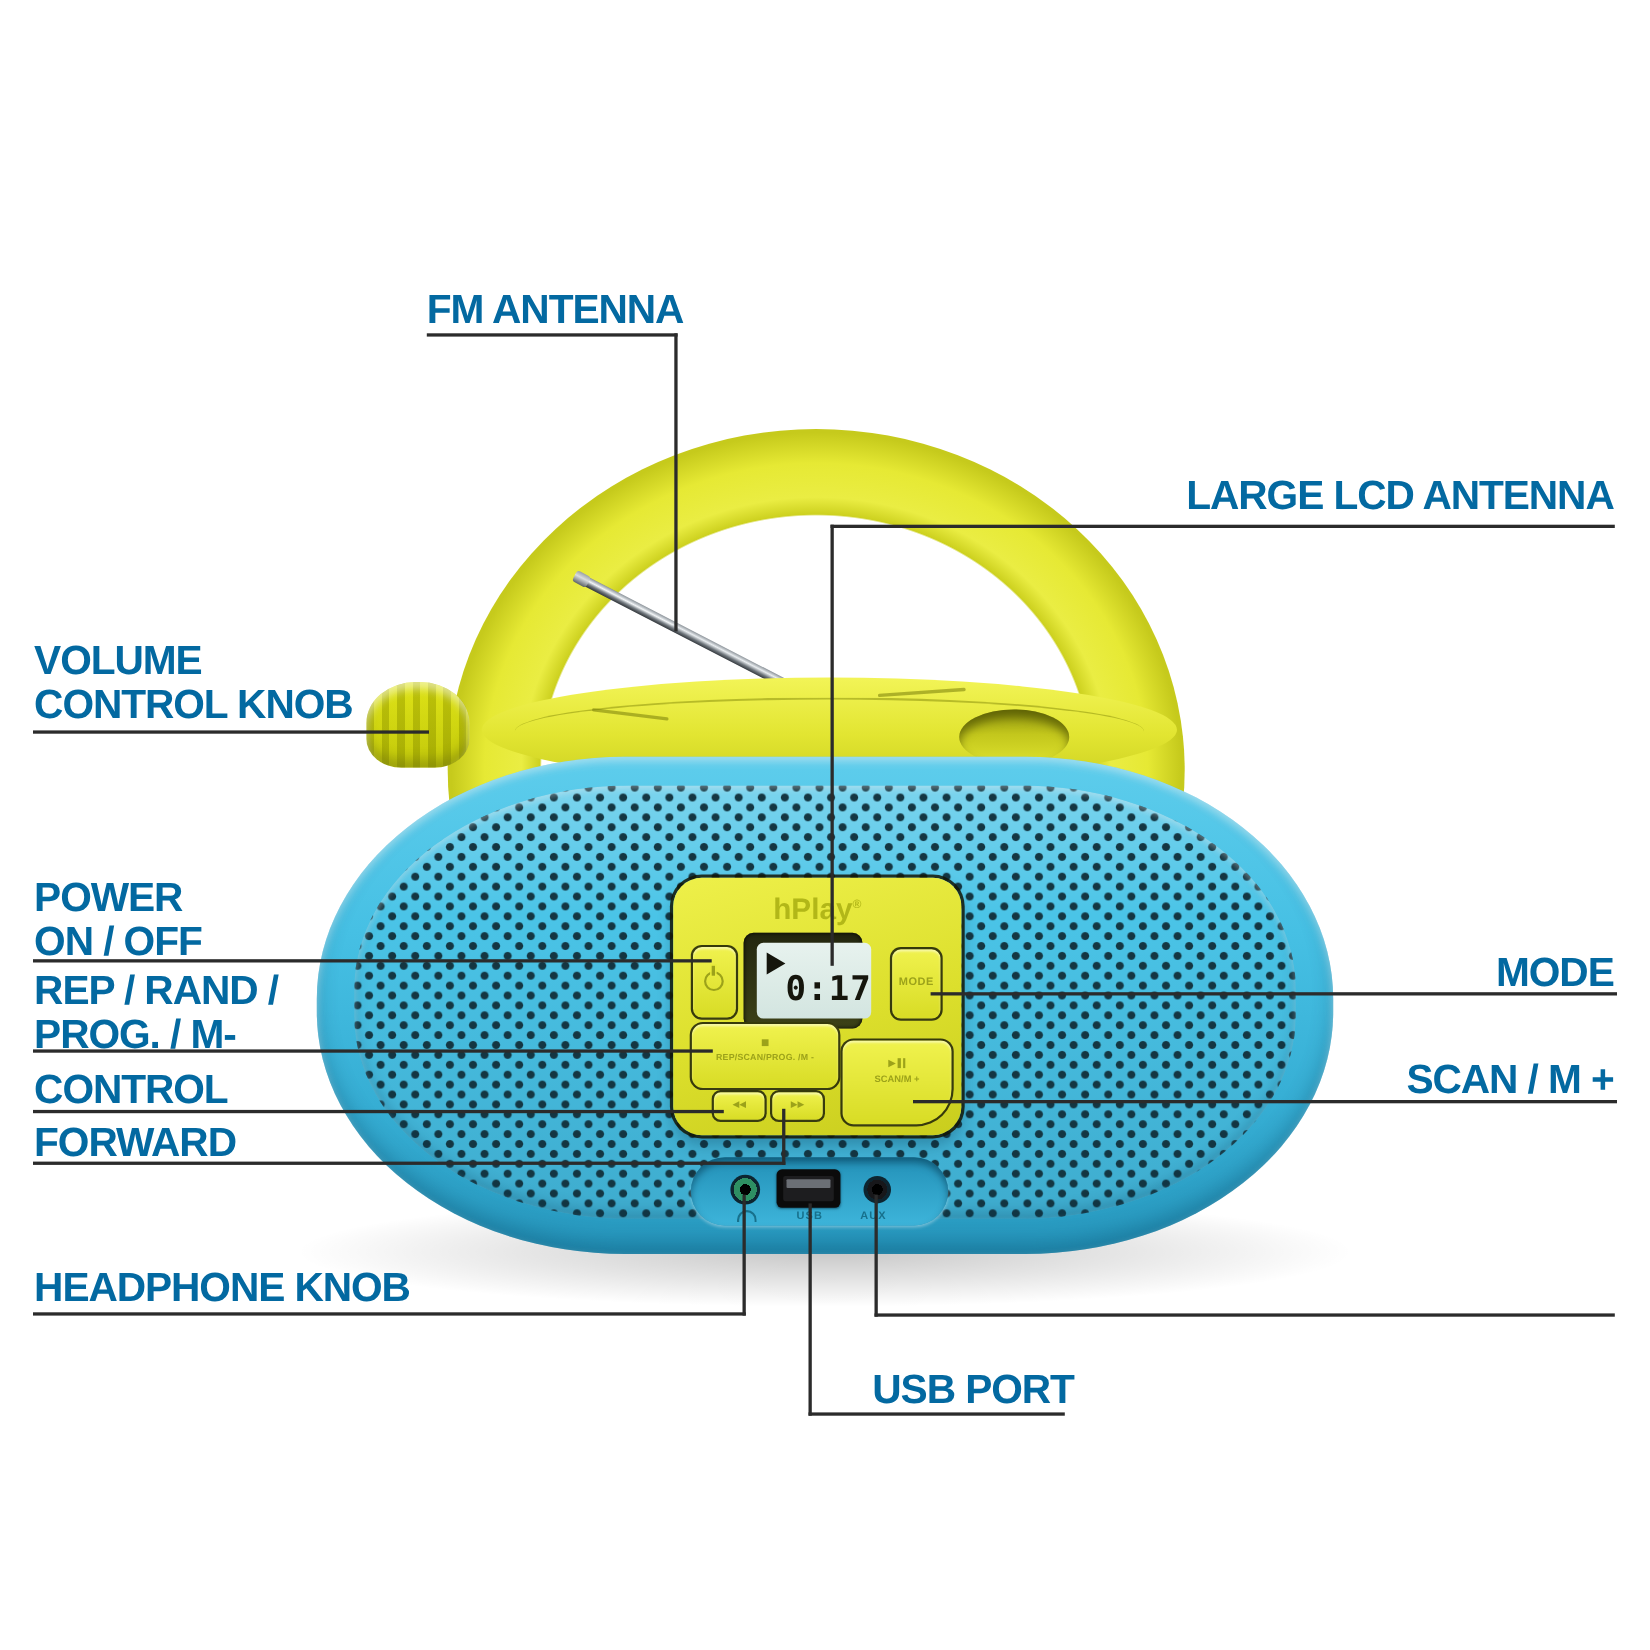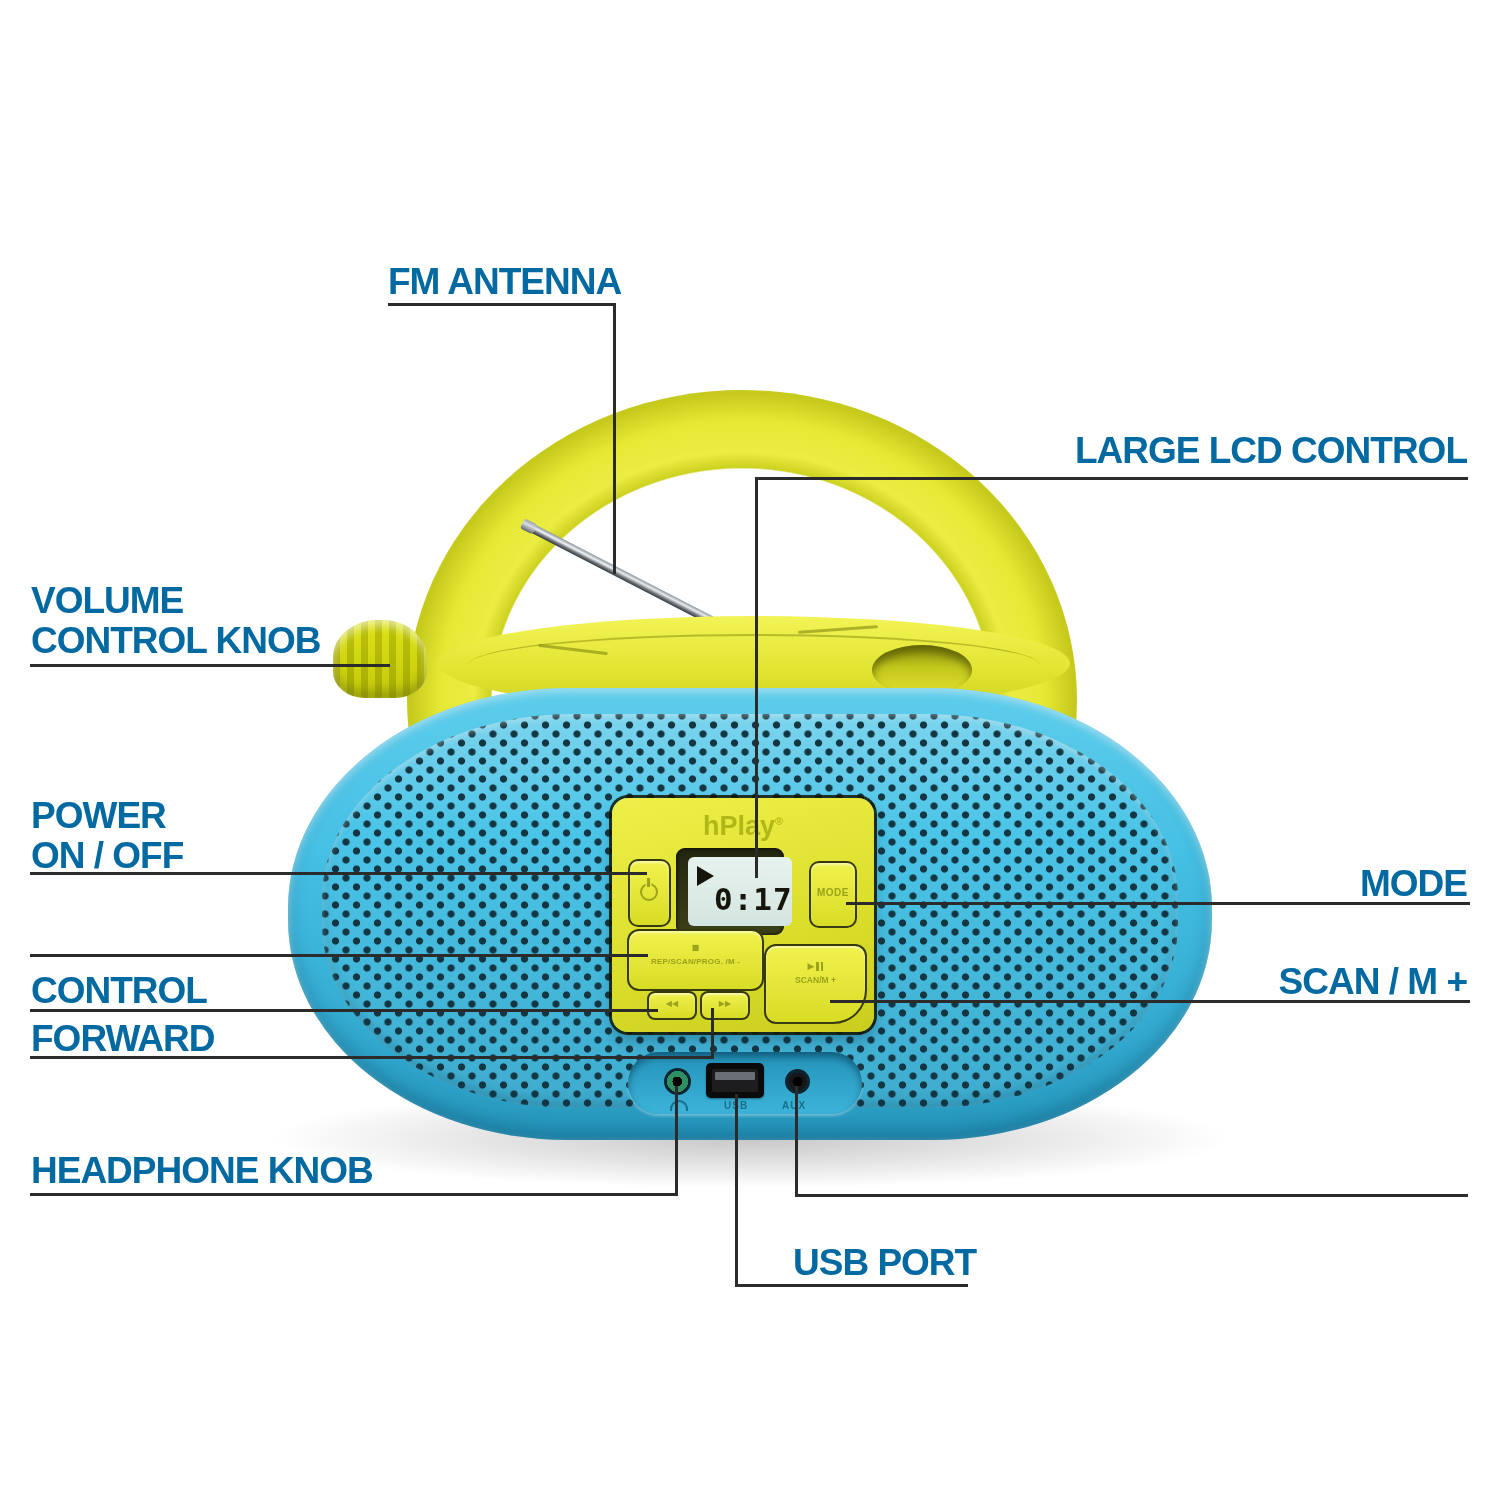--- a/index.html
+++ b/index.html
@@ -66,21 +66,21 @@
   .usb-port .inner{position:absolute;left:6px;top:6px;width:46px;height:23px;border-radius:2px;
         background:#1d1d1f;}
   .usb-port .contact{position:absolute;left:9px;top:9px;width:40px;height:8px;background:#6b6f75;border-radius:1px;}
   .aux-jack{position:absolute;left:785px;top:1069px;width:25px;height:25px;border-radius:50%;
         background:radial-gradient(circle,#000 0 5px,#17171a 5px 9px,#0d2530 9px 12.5px);}
   .port-label{position:absolute;font-size:10px;font-weight:bold;color:#177species;color:#17708c;letter-spacing:1px;}
   .hp-icon{position:absolute;left:670px;top:1100px;width:14px;height:9px;border:2.5px solid #17708c;
         border-bottom:none;border-radius:9px 9px 0 0;}
 
   
-  .panel{position:absolute;left:612px;top:798px;width:262px;height:234px;border-radius:16px;
+  .panel{position:absolute;left:612px;top:798px;width:262px;height:234px;border-radius:26px;
         background:linear-gradient(165deg,#eef04a,#dcdf2c 55%,#c9cd1d);
         box-shadow:0 0 0 3px rgba(20,22,6,.85), 0 8px 14px rgba(0,40,65,.30);}
   .logo{position:absolute;left:0;top:13px;width:100%;text-align:center;
         font-weight:bold;font-size:27px;color:#b2b718;letter-spacing:0px;}
   .logo sup{font-size:11px;}
   .lcd-frame{position:absolute;left:64px;top:50px;width:108px;height:87px;border-radius:9px;
         background:linear-gradient(180deg,#23260f,#3c4117);box-shadow:inset 0 0 4px #000;}
   .lcd{position:absolute;left:12px;top:9px;width:104px;height:69px;border-radius:6px;
         background:linear-gradient(180deg,#e7f2ee,#d3e5e0);}
   .play-tri{position:absolute;left:9px;top:9px;width:0;height:0;
@@ -193,32 +193,36 @@
   <div class="line" style="left:30px;top:1193px;width:648px;height:3px;"></div>
   <div class="line" style="left:675px;top:1086px;width:3px;height:110px;"></div>
 
   <div class="line" style="left:795px;top:1194px;width:673px;height:3px;"></div>
   <div class="line" style="left:795px;top:1086px;width:3px;height:111px;"></div>
 
   <div class="line" style="left:735px;top:1284px;width:233px;height:3px;"></div>
   <div class="line" style="left:735px;top:1094px;width:3px;height:193px;"></div>
 
   <div class="callout" style="left:388px;top:262px;">FM ANTENNA</div>
-  <div class="callout right" style="right:33px;top:431px;">LARGE LCD CONTROL</div>
+  <div class="callout right" style="right:33px;top:431px;">LARGE LCD ANTENNA</div>
 
   <div class="callout" style="left:31px;top:581px;">
     <div>VOLUME</div>
     <div>CONTROL KNOB</div>
   </div>
 
   <div class="callout" style="left:31px;top:796px;">
     <div>POWER</div>
     <div>ON / OFF</div>
   </div>
 
+  <div class="callout" style="left:31px;top:881px;">
+    <div>REP / RAND /</div>
+    <div>PROG. / M-</div>
+  </div>
 
   <div class="callout" style="left:31px;top:971px;">CONTROL</div>
   <div class="callout" style="left:31px;top:1019px;">FORWARD</div>
 
   <div class="callout right" style="right:33px;top:864px;">MODE</div>
   <div class="callout right" style="right:33px;top:962px;">SCAN / M +</div>
 
   <div class="callout" style="left:31px;top:1151px;">HEADPHONE KNOB</div>
   <div class="callout" style="left:793px;top:1243px;">USB PORT</div>
 

